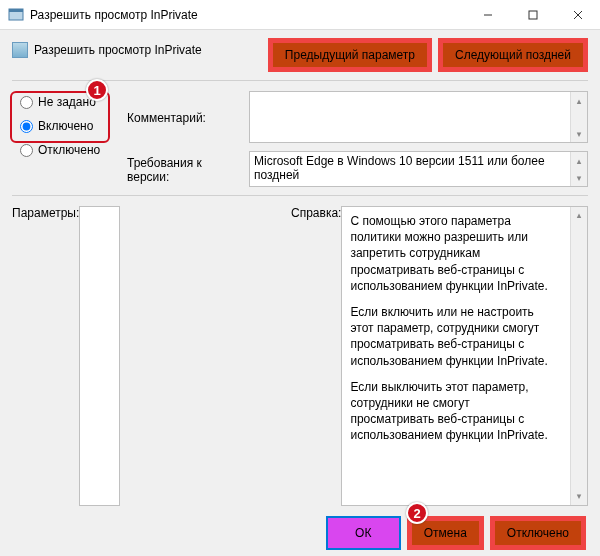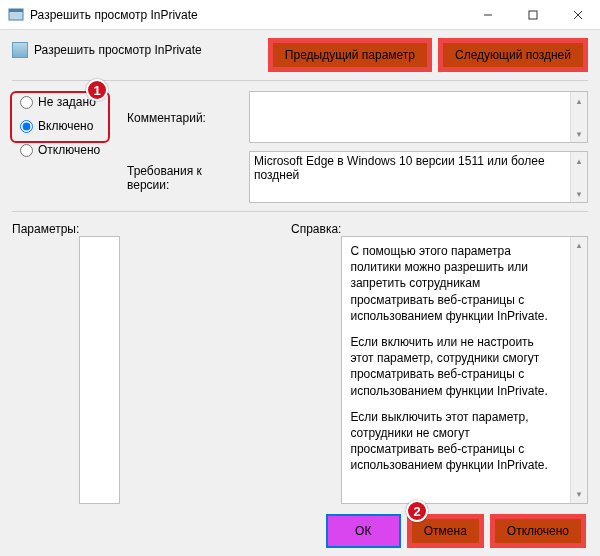--- a/index.html
+++ b/index.html
@@ -107,47 +107,46 @@
   .textarea-like {
     flex: 1;
     background: #fff;
     border: 1px solid #c0c0c0;
     height: 52px;
     position: relative;
     font-size: 12px;
     padding: 2px 20px 2px 4px;
     overflow: hidden;
   }
-  .textarea-like.small { height: 52px; }
+  .textarea-like.small { height: 36px; }
   .scroll-stub {
     position: absolute; right: 0; top: 0; bottom: 0; width: 17px;
     background: #f0f0f0;
     border-left: 1px solid #dcdcdc;
     display: flex; flex-direction: column; justify-content: space-between;
     color: #888;
   }
   .scroll-arrow { height: 17px; display:flex; align-items:center; justify-content:center; font-size:9px;}
   .columns-row {
     display: flex;
     gap: 14px;
     margin-top: 10px;
   }
   .column { flex: 1; display: flex; flex-direction: row; }
   .column.left { flex: 0 0 265px; }
   .column-label { font-size: 12px; margin-bottom: 4px; }
   .panel {
     background: #fff;
     border: 1px solid #c0c0c0;
-    height: 268px;
+    height: 300px;
     position: relative;
     padding: 6px 31px 6px 8px;
     font-size: 12px;
     line-height: 1.35;
     overflow: hidden;
-    margin-top: 14px;
   }
   .panel .scroll-stub { display:flex; }
   .footer {
     display: flex;
     justify-content: flex-end;
     gap: 6px;
     margin-top: 10px;
     position: relative;
     padding-right: 2px;
   }

